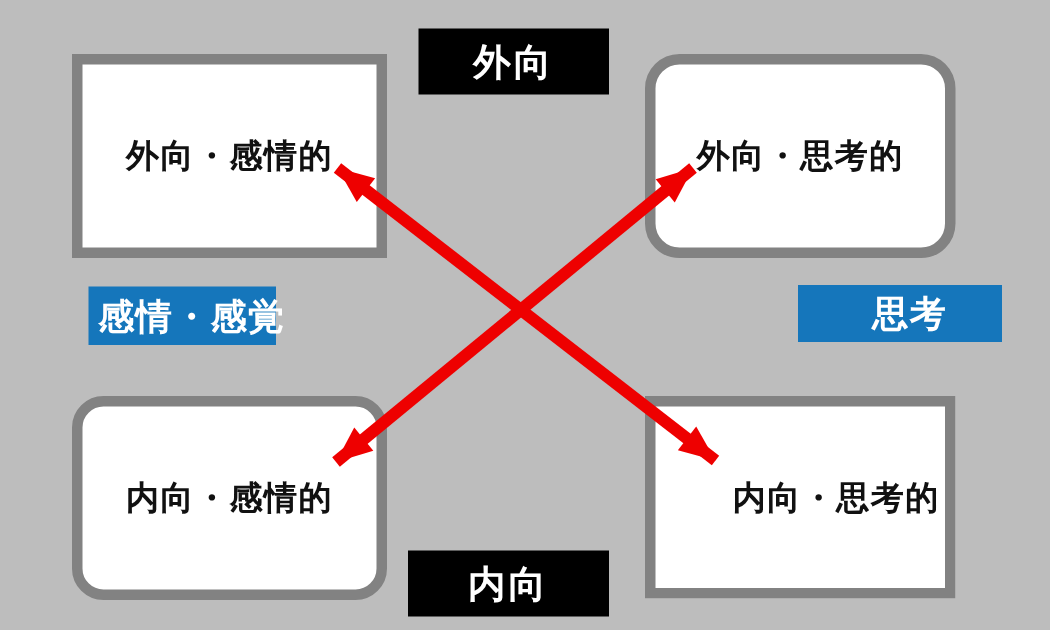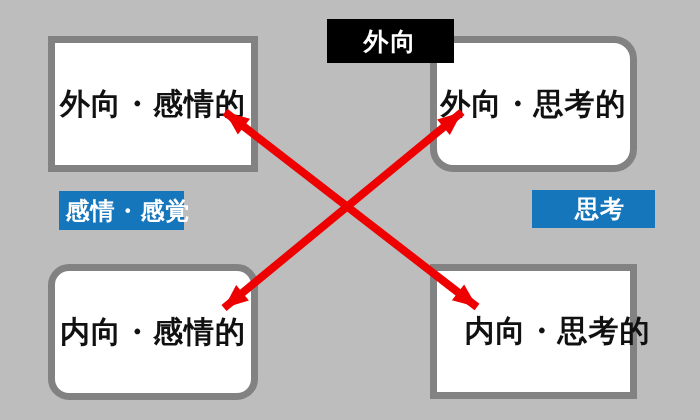--- a/index.html
+++ b/index.html
@@ -17,21 +17,21 @@
   .qbox {
     position: absolute;
     box-sizing: border-box;
     background: var(--box-bg, #ffffff);
     border: 7px solid var(--box-border, #828282);
     display: flex;
     align-items: center;
     justify-content: center;
   }
   .qbox span {
-    font-size: 30px;
+    font-size: 22px;
     font-weight: 700;
     color: var(--box-text, #111111);
     letter-spacing: 1px;
     white-space: nowrap;
     font-family: Liberation Serif, serif;
   }
   .qbox.tl { left: 48px;  top: 36px;  width: 210px; height: 136px; }
   .qbox.tr { left: 430px; top: 36px;  width: 207px; height: 136px; border-radius: 23px; }
   .qbox.bl { left: 48px;  top: 264px; width: 210px; height: 136px; border-radius: 21px; }
   .qbox.br { left: 430px; top: 264px; width: 207px; height: 135px; padding-left: 48px; }
@@ -43,33 +43,32 @@
     align-items: center;
     justify-content: center;
     font-weight: 700;
     white-space: nowrap;
   }
   .axis-label.black {
     background: var(--black-label-bg, #000000);
     color: var(--black-label-text, #ffffff);
     font-size: 25px;
     letter-spacing: 2px;
-    margin-left: 48px;
   }
   .axis-label.blue {
     background: var(--blue-label-bg, #1576bb);
     color: var(--blue-label-text, #ffffff);
     font-size: 24px;
     letter-spacing: 1px;
     padding-left: 13px;
   }
   .axis-label.top    { left: 279px; top: 19px;  width: 127px; height: 44px; }
   .axis-label.bottom { left: 272px; top: 367px; width: 134px; height: 44px; }
   .axis-label.left   { left: 59px;  top: 191px; width: 125px; height: 39px; }
-  .axis-label.right  { left: 532px; top: 190px; width: 123px; height: 38px; }
+  .axis-label.right  { left: 532px; top: 190px; width: 136px; height: 38px; }
 
   svg.arrow-layer {
     position: absolute;
     left: 0; top: 0;
     width: 700px; height: 420px;
     pointer-events: none;
   }
 </style>
 </head>
 <body>
@@ -83,20 +82,21 @@
     <span>外向・思考的</span>
   </div>
   <div class="qbox bl">
     <span>内向・感情的</span>
   </div>
   <div class="qbox br">
     <span>内向・思考的</span>
   </div>
 
   <div class="axis-label black top">外向</div>
+  <div class="axis-label black bottom">内向</div>
   <div class="axis-label blue left">感情・感覚</div>
   <div class="axis-label blue right">思考</div>
 
   <svg class="arrow-layer" viewBox="0 0 700 420" xmlns="http://www.w3.org/2000/svg">
     <defs>
       <marker id="arrow-head" markerUnits="userSpaceOnUse" markerWidth="30" markerHeight="26" refX="25" refY="11" orient="auto-start-reverse">
         <path class="ah-path" d="M1,1 L25,11 L1,21 Z" fill="#ee0000"></path>
       </marker>
     </defs>
     <line marker-start="url(#arrow-head)" marker-end="url(#arrow-head)" x1="225" y1="112" x2="477" y2="307" stroke="#ee0000" stroke-width="8"></line>

